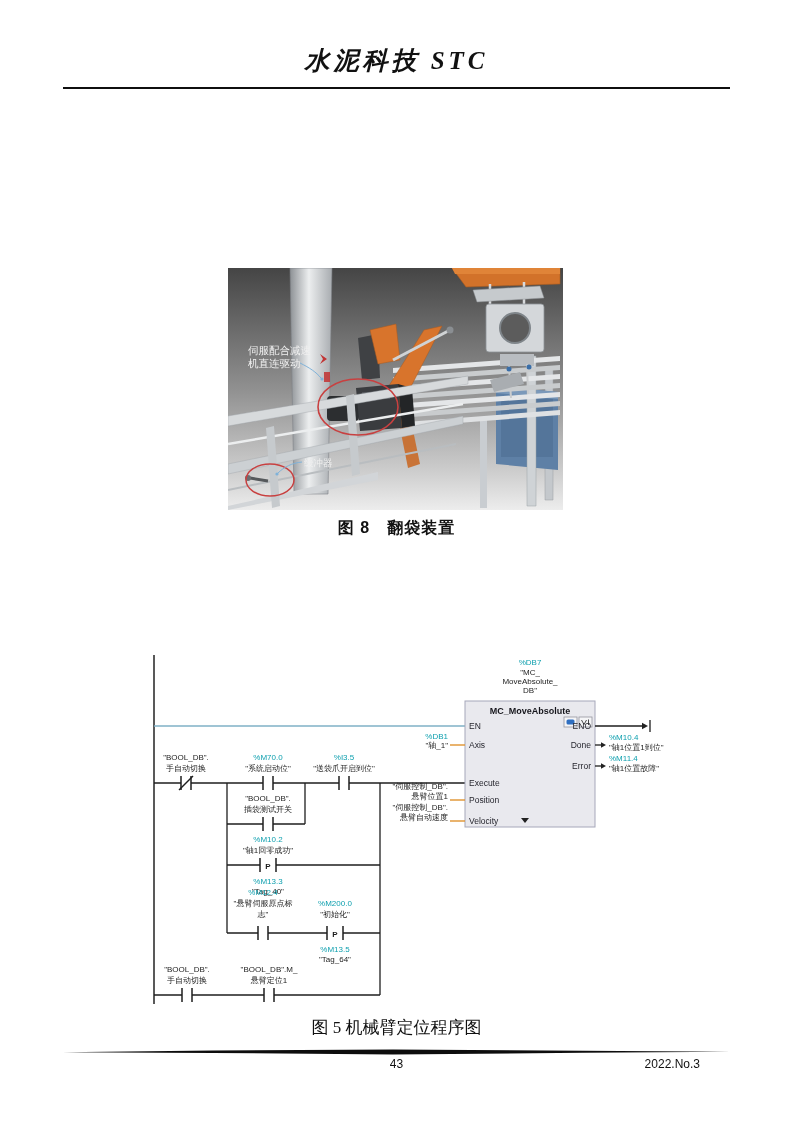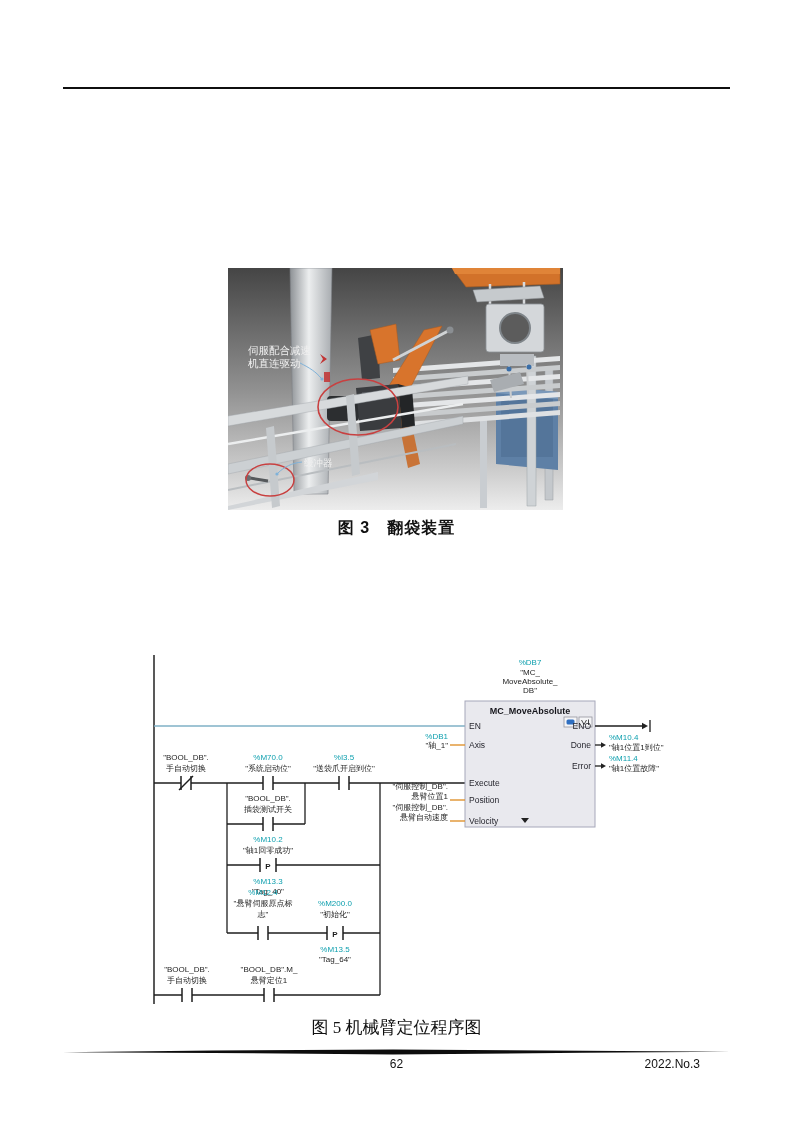--- a/index.html
+++ b/index.html
@@ -34,20 +34,21 @@
   .wire-orange{stroke:#e0922f;stroke-width:1.4;fill:none;}
   .bar{stroke:#1e1e1e;stroke-width:1.5;fill:none;}
   .gap{fill:#ffffff;}
   .fig4-ann{font-family:"Liberation Sans","DejaVu Sans",sans-serif;fill:#f0f0f0;}
 </style>
 </head>
 <body>
 
 <div class="page">
 
+  <div class="abs journal-title">水泥科技 STC</div>
   <div class="abs head-rule"></div>
 
 
   <svg class="abs" style="left:228px;top:268px;" width="335" height="242" viewBox="0 0 335 242">
     <defs>
       <linearGradient id="bg4" x1="0" y1="0" x2="0" y2="1">
         <stop offset="0" stop-color="#454545"></stop>
           <stop offset="0.5" stop-color="#909090"></stop>
         <stop offset="0.85" stop-color="#cfcfcf"></stop>
           <stop offset="1" stop-color="#ededed"></stop>
@@ -141,21 +142,21 @@
       <path d="M72,95 C82,100 88,104 93,110" stroke="#7fb2d9" stroke-width="1" fill="none"></path>
       <circle cx="94" cy="111" r="1.6" fill="#7fb2d9"></circle>
     </g>
     <g>
       <text x="76" y="198" class="fig4-ann" font-size="9.5">缓冲器</text>
       <path d="M74,194 C64,195 56,199 50,205" stroke="#7fb2d9" stroke-width="1" fill="none"></path>
       <circle cx="49" cy="206" r="1.6" fill="#7fb2d9"></circle>
     </g>
   </svg>
 
-  <div class="abs cap4">图 3　翻袋装置</div>
+  <div class="abs cap4">图 8　翻袋装置</div>
 
 
   <svg class="abs" style="left:148px;top:652px;" width="600" height="360" viewBox="0 0 600 360">
 
     <line x1="6" y1="3" x2="6" y2="352" stroke="#3c3c3c" stroke-width="1.7"></line>
     <line x1="6" y1="74" x2="317" y2="74" class="wire-teal"></line>
     <line x1="6" y1="131" x2="317" y2="131" class="wire"></line>
     <line x1="79" y1="131" x2="79" y2="281" class="wire"></line>
     <line x1="232" y1="131" x2="232" y2="343" class="wire"></line>
     <line x1="79" y1="172" x2="157" y2="172" class="wire"></line>
@@ -302,16 +303,16 @@
       <text x="461" y="109" class="lt lt-addr lt-start">%M11.4</text>
       <text x="461" y="119" class="lt lt-start">"轴1位置故障"</text>
     </g>
   </svg>
 
   <div class="abs cap5">图 5 机械臂定位程序图</div>
 
   <svg class="abs" style="left:63px;top:1049px;" width="667" height="7" viewBox="0 0 667 7">
     <polygon points="0,3.2 150,1.4 330,0.4 520,1.8 667,2.8 520,3.8 330,5.4 150,4" fill="#0d0d0d"></polygon>
   </svg>
-  <div class="abs foot-num">62</div>
+  <div class="abs foot-num">43</div>
   <div class="abs foot-issue">2022.No.3</div>
 
 </div>
 
 </body></html>

